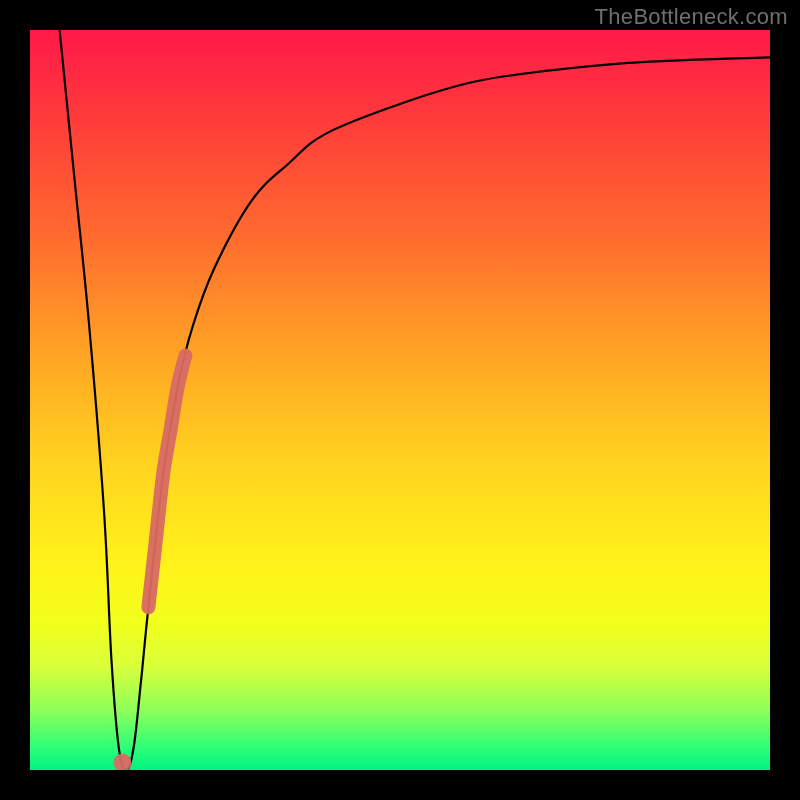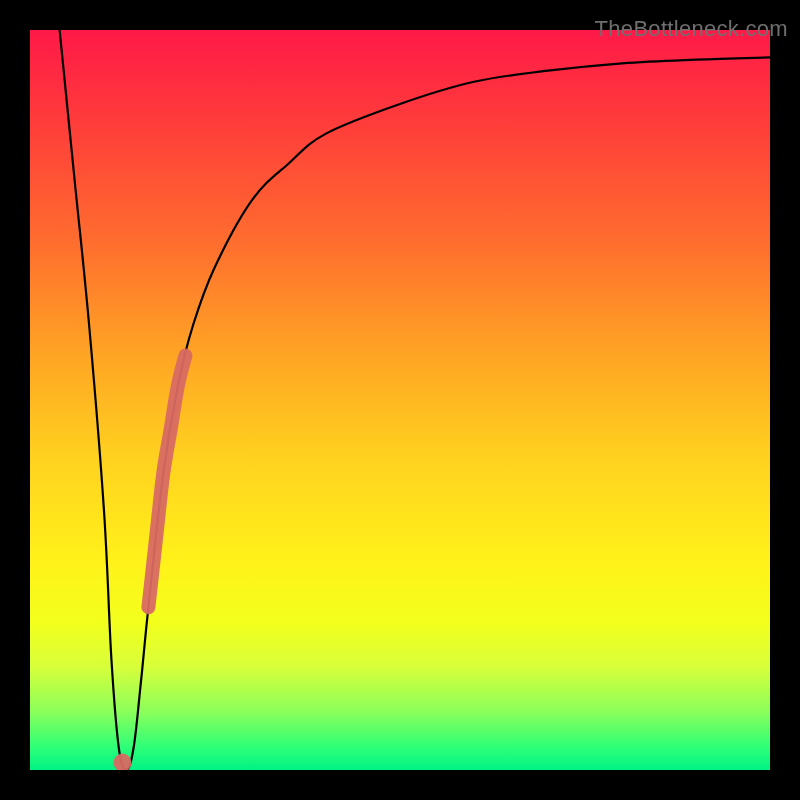--- a/index.html
+++ b/index.html
@@ -26,21 +26,21 @@
       #fff21a 72%,
       #f3ff1c 80%,
       #d8ff3a 86%,
       #8dff5a 92%,
       #2dff78 97%,
       #00f285 100%
     );
   }
   .watermark {
     position: absolute;
-    top: 16px;
+    top: 4px;
     right: 12px;
     color: #6f6f6f;
     font-size: 22px;
     font-weight: 500;
     letter-spacing: 0.3px;
     z-index: 3;
   }
   svg.curve {
     position: absolute;
     left: 30px;

